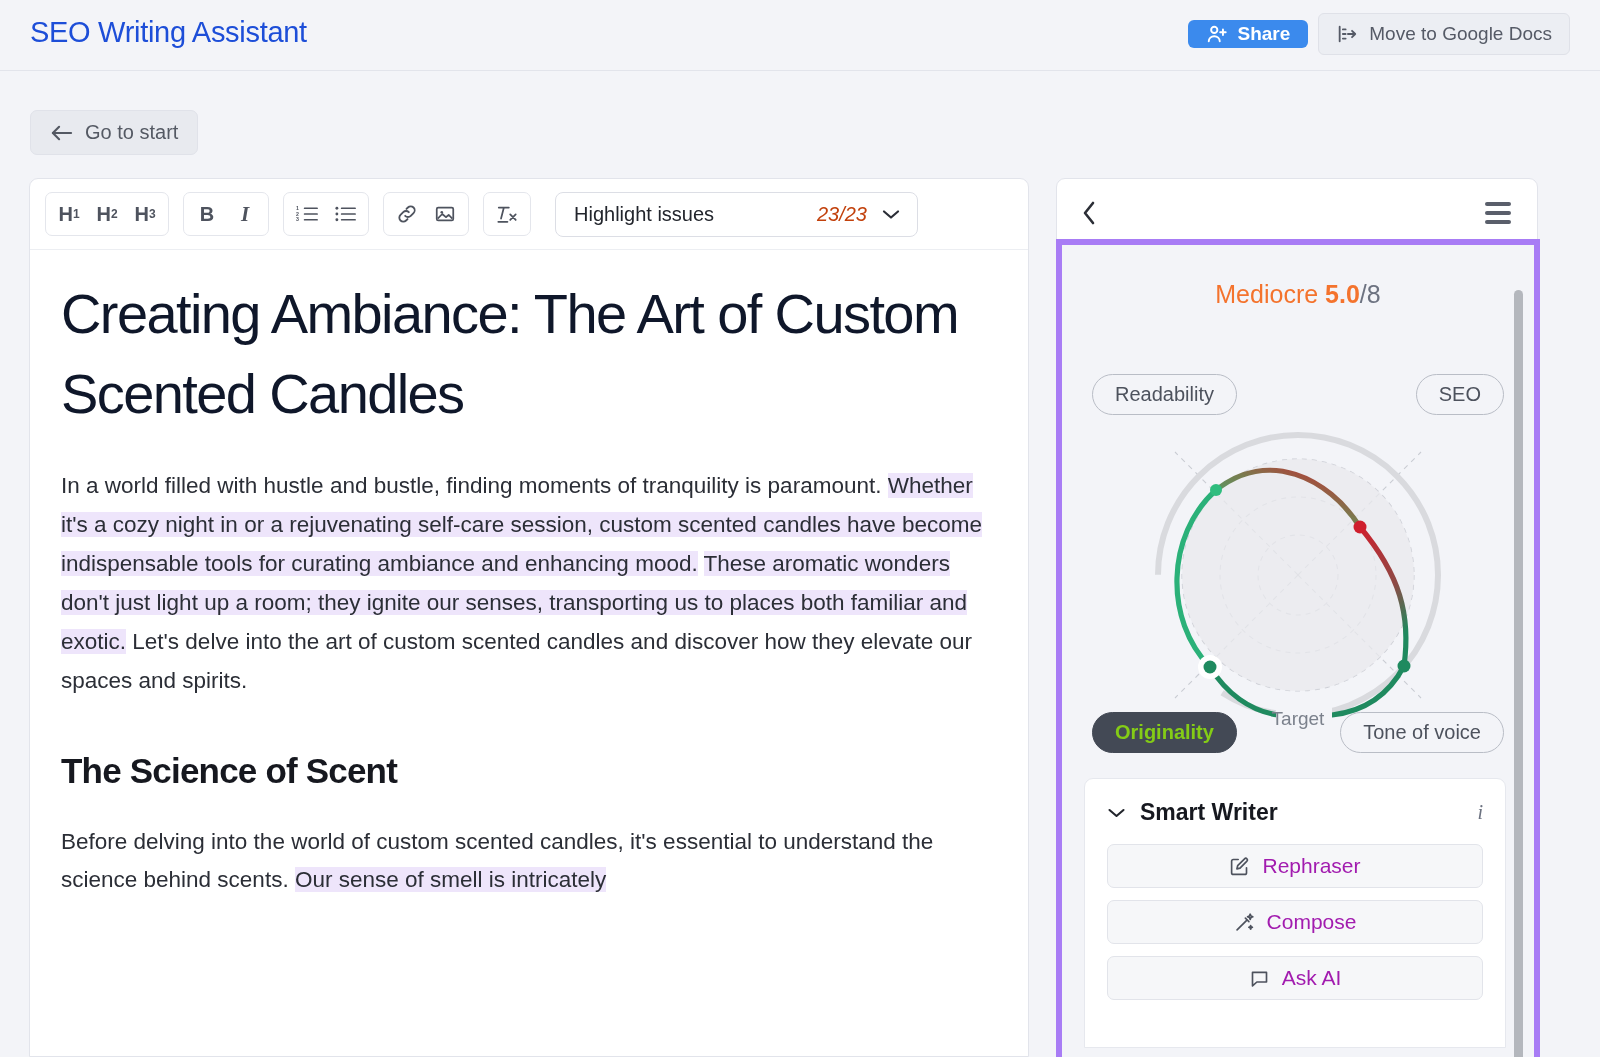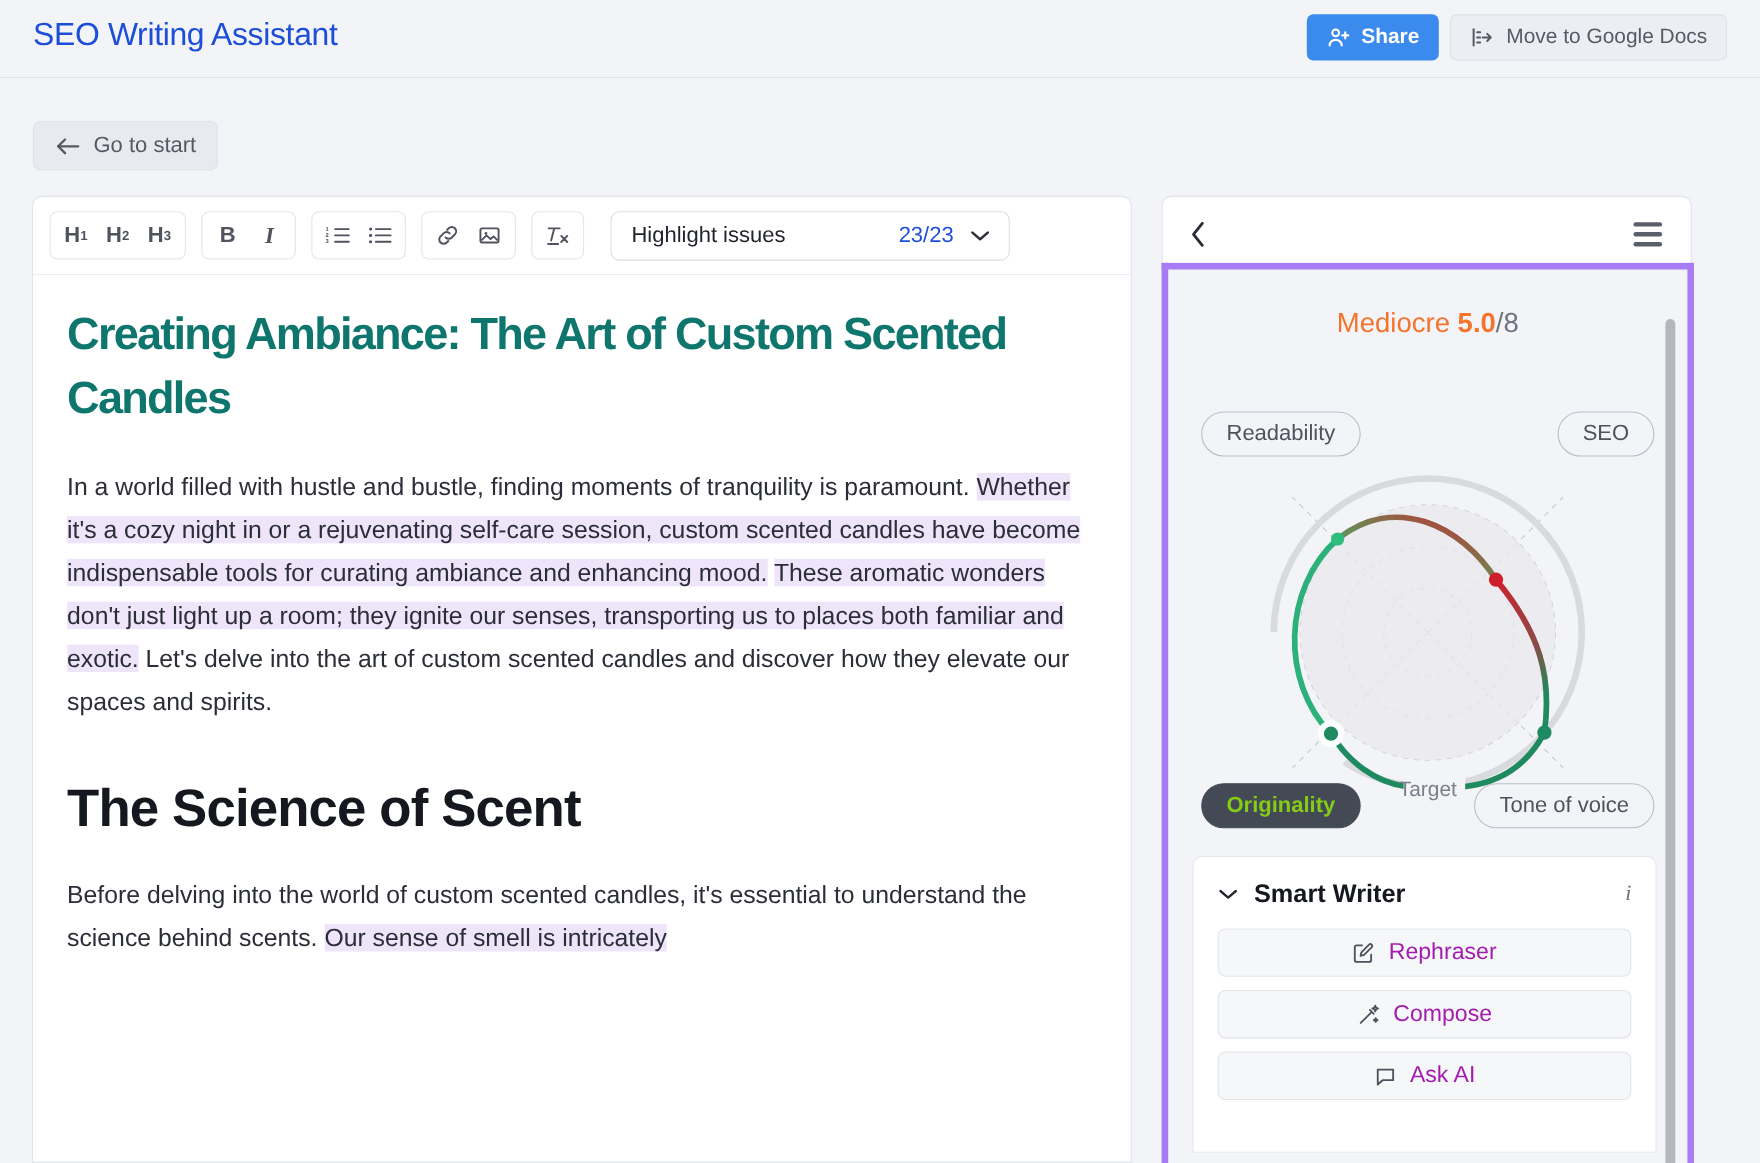--- a/index.html
+++ b/index.html
@@ -21,21 +21,21 @@
   .app-title {
     position: absolute; left: 30px; top: 16px;
     font-size: 29px; font-weight: normal; color: #1d4ed8;
     letter-spacing: -0.3px;
   }
   .header-actions {
     position: absolute; right: 30px; top: 13px;
     display: flex; gap: 10px; align-items: center;
   }
   .btn-share {
-    height: 42px; background: #3b8aed; border: none; border-radius: 6px;
+    height: 28px; background: #3b8aed; border: none; border-radius: 6px;
     color: #fff; font-size: 19px; font-weight: bold;
     display: flex; align-items: center; gap: 9px;
     padding: 0 18px; cursor: pointer;
     font-family: "Liberation Sans", sans-serif;
     text-align: center;
   }
   .btn-gdocs {
     height: 42px; background: #eceef3; border: 1px solid #dfe1e8; border-radius: 6px;
     color: #555a66; font-size: 19px;
     display: flex; align-items: center; gap: 11px;
@@ -81,36 +81,36 @@
   .tool-btn sub { font-size: 12px; font-weight: bold; }
   .tool-btn.ital { font-style: italic; font-family: "Liberation Serif", serif; font-size: 21px; }
   .highlight-select {
     margin-left: 10px;
     height: 45px; min-width: 363px;
     border: 1px solid #dcdee5; border-radius: 8px;
     display: flex; align-items: center; justify-content: space-between;
     padding: 0 16px 0 18px; cursor: pointer; background: #fff;
   }
   .hs-label { font-size: 20px; color: #22252c; }
-  .hs-count { font-size: 20px; color: #1d4ed8; margin-left: auto; margin-right: 14px; }
+  .hs-count { font-size: 20px; color: #c2410c; margin-left: auto; margin-right: 14px; font-style: italic; }
 
   
   .doc-body {
     padding: 24px 34px 0 31px;
     height: 808px;
     overflow: hidden;
     position: relative;
   }
   .doc-h1 {
-    font-size: 41px; line-height: 1.42; font-weight: bold;
-    color: #0f766e; letter-spacing: -1.6px;
+    font-size: 56px; line-height: 1.42; font-weight: normal;
+    color: #0f172a; letter-spacing: -1.6px;
     margin-bottom: 34px;
   }
   .doc-h2 {
-    font-size: 48px; font-weight: bold; color: #16181f;
+    font-size: 35px; font-weight: bold; color: #16181f;
     letter-spacing: -0.8px; margin-top: 50px; margin-bottom: 32px;
   }
   .doc-p {
     font-size: 22.5px; line-height: 1.73; color: #2b2e36;
   }
   .hl { background: #eee5fb; }
 
   
   .right-card {
     position: absolute; left: 1056px; top: 178px;

